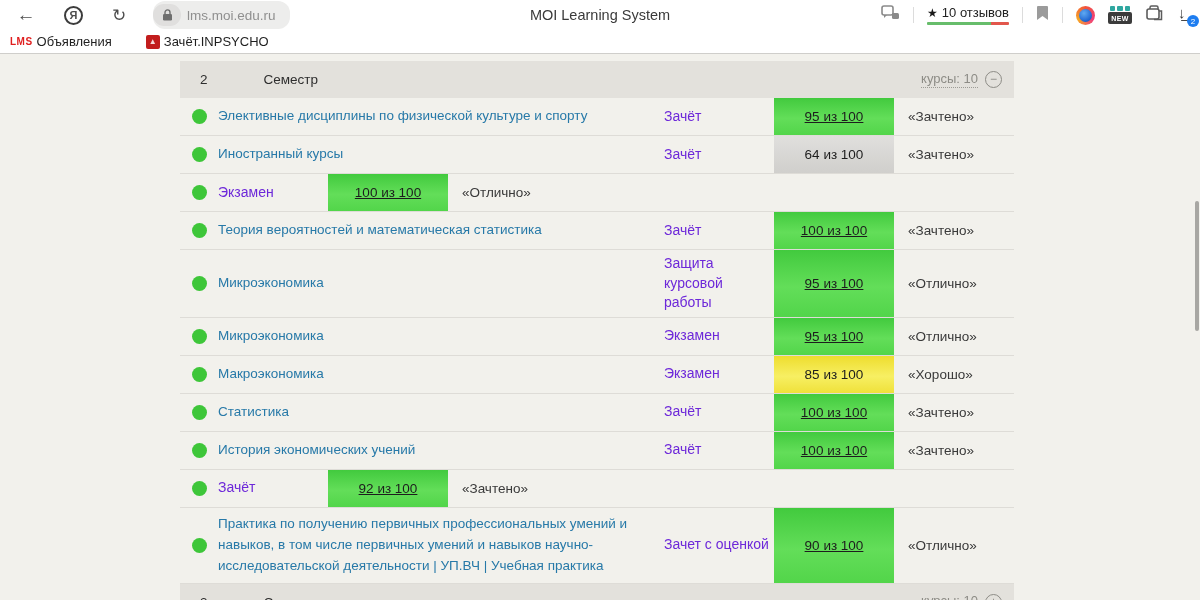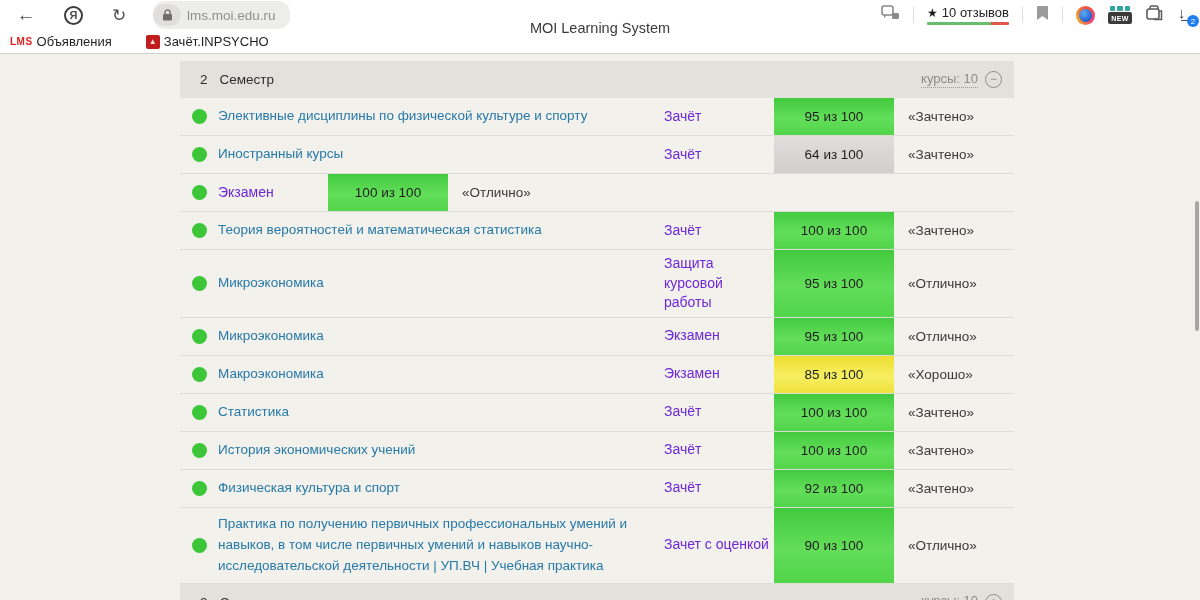--- a/index.html
+++ b/index.html
@@ -9,21 +9,21 @@
   
   .toolbar { height:30px; background:#fff; display:flex; align-items:center; position:relative; }
   .tb-icon { color:#4d4d4d; cursor:pointer; }
   .back-icon { font-size:19px; margin-left:14px; width:24px; text-align:center; }
   .ya-icon { width:19px; height:19px; border:2px solid #3c3c3c; border-radius:50%; display:flex;
              align-items:center; justify-content:center; font-size:11px; font-weight:bold; margin-left:26px; }
   .refresh-icon { font-size:17px; margin-left:26px; width:20px; text-align:center; }
   .url-pill { margin-left:24px; height:28px; background:#ededec; border-radius:12px; display:flex; align-items:center; padding-right:14px; cursor:text; }
   .lock-badge { width:28px; height:22px; background:#e0dfde; border-radius:12px; display:flex; align-items:center; justify-content:center; }
   .url-text { color:#8f8f8f; font-size:13.5px; margin-left:6px; }
-  .page-title { position:absolute; left:50%; transform:translateX(-50%); top:20px; font-size:14.5px; color:#3a3a3a; }
+  .page-title { position:absolute; left:50%; transform:translateX(-50%); top:7px; font-size:14.5px; color:#3a3a3a; }
   .tb-right { position:absolute; right:0; top:0; height:30px; display:flex; align-items:center; gap:13px; padding-right:4px; }
   .vsep { width:1px; height:16px; background:#dcdcdc; }
   .reviews { display:flex; flex-direction:column; cursor:pointer; }
   .reviews-top { display:flex; align-items:center; gap:4px; font-size:13px; color:#222; }
   .star { font-size:12px; color:#1a1a1a; }
   .rating-bar { display:flex; height:2.5px; margin-top:2px; border-radius:1px; overflow:hidden; }
   .rating-bar .g { background:#67bd6b; width:78%; }
   .rating-bar .r { background:#e2574c; width:22%; }
   .new-icon { width:24px; height:18px; position:relative; cursor:pointer; }
   .new-dashes { position:absolute; top:0; left:2px; right:2px; height:5px; display:flex; gap:2px; }
@@ -45,34 +45,34 @@
   .bm-label { font-size:13px; color:#1f1f1f; }
   .lms-logo { color:#e01f1f; font-weight:bold; font-size:10px; letter-spacing:.5px; }
   .crest { width:14px; height:14px; background:#c21d1d; border-radius:2px; display:flex; align-items:center; justify-content:center; }
   .crest span { color:#f5dada; font-size:8px; line-height:1; }
 
   
   .page { position:relative; height:545px; }
   .content { margin-left:180px; width:834px; padding-top:7px; }
   .sem-row { height:37px; background:#e3e1dc; display:flex; align-items:center; padding:0 12px 0 20px; }
   .sem-num { font-size:13.5px; color:#2e2e2e; margin-right:12px; }
-  .sem-label { font-size:13.5px; color:#2e2e2e; }
+  .sem-label { font-size:13.5px; color:#2e2e2e;margin-left:44px; }
   .sem-right { margin-left:auto; display:flex; align-items:center; }
   .courses-link { font-size:13px; color:#8d8c86; border-bottom:1px dotted #9c9b95; cursor:pointer; line-height:1.3; }
   .circle-btn { width:17px; height:17px; border:1.5px solid #8d8c86; border-radius:50%; color:#8d8c86;
                 display:flex; align-items:center; justify-content:center; font-size:12px; margin-left:7px; cursor:pointer; line-height:1; }
 
   .course-row { display:flex; align-items:stretch; min-height:38px; border-bottom:1px solid #dedcd7; background:#f2f1ec; }
   .dot-cell { width:38px; display:flex; align-items:center; justify-content:center; flex:none; }
   .dot { width:15px; height:15px; border-radius:50%; background:#3ec639; }
   .name-cell { flex:1; display:flex; align-items:center; padding:6px 12px 6px 0; }
   .course-name { color:#2779a8; font-size:13.5px; line-height:1.55; text-decoration:none; cursor:pointer; }
   .control-cell { width:110px; flex:none; display:flex; align-items:center; font-size:14px; color:#6d28d9; line-height:1.4; padding:4px 4px 4px 0; }
   .score-cell { width:120px; flex:none; display:flex; align-items:center; justify-content:center; font-size:13.5px; color:#1d1d1d; }
-  .score-green  { background:linear-gradient(180deg,#42ca3e 0%,#63de59 55%,#52d54a 100%); }
+  .score-green  { background:linear-gradient(180deg,#42ca3e 0%,#63de59 55%,#52d54a 100%);text-decoration:underline; }
   .score-yellow { background:linear-gradient(180deg,#eedd2e 0%,#f7ef63 55%,#efe13a 100%); }
   .score-gray   { background:linear-gradient(180deg,#e0dfdd 0%,#d0cfcc 100%); }
   .grade-cell { width:120px; flex:none; display:flex; align-items:center; padding-left:14px; font-size:13.5px; color:#3a3a3a; }
 
   
   .scroll-thumb { position:absolute; right:1px; top:147px; width:4px; height:130px; background:#a8a7a3; border-radius:2px; cursor:pointer; }
 </style>
 </head>
 <body>
 
@@ -259,23 +259,20 @@
             <a class="course-name">История экономических учений</a>
           </span>
     <span class="control-cell">Зачёт</span>
     <span class="score-cell score-green">100 из 100</span>
     <span class="grade-cell">«Зачтено»</span>
   </div>
         <div class="course-row">
     <span class="dot-cell">
             <span class="dot"></span>
           </span>
-    <span class="name-cell">
-            <a class="course-name">Физическая культура и спорт</a>
-          </span>
     <span class="control-cell">Зачёт</span>
     <span class="score-cell score-green">92 из 100</span>
     <span class="grade-cell">«Зачтено»</span>
   </div>
         <div class="course-row">
     <span class="dot-cell">
             <span class="dot"></span>
           </span>
     <span class="name-cell">
             <a class="course-name">Практика по получению первичных профессиональных умений и навыков, в том числе первичных умений и навыков научно-исследовательской деятельности | УП.ВЧ | Учебная практика</a>

